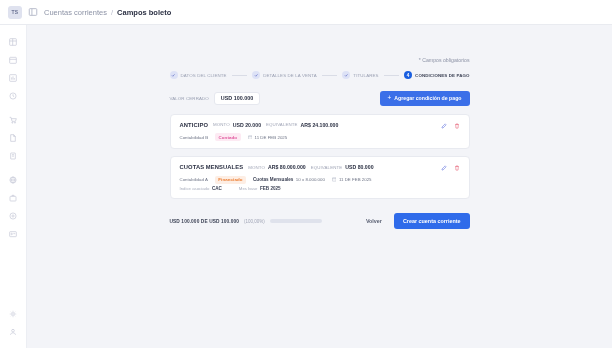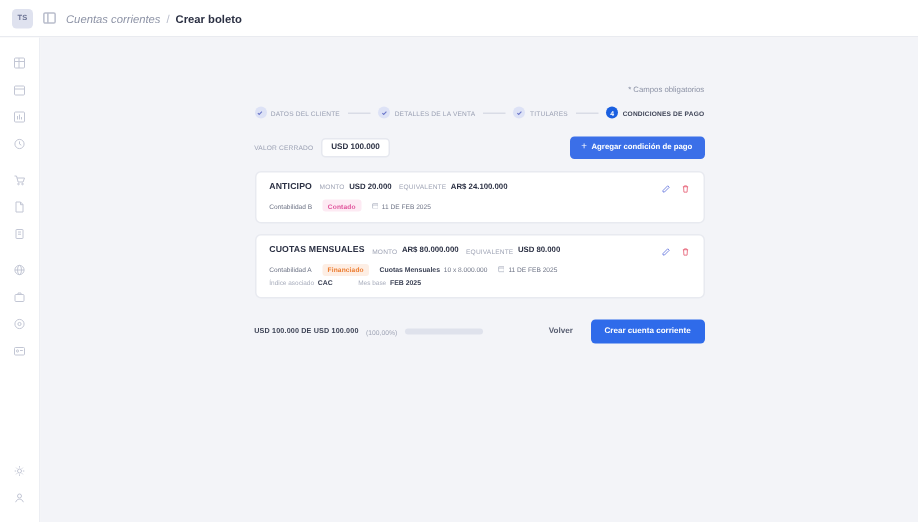--- a/index.html
+++ b/index.html
@@ -21,21 +21,21 @@
     gap: 6px;
   }
   .logo-badge {
     width: 14px; height: 13px; border-radius: 3px;
     background: #dfe2ef;
     display: flex; align-items: center; justify-content: center;
     font-size: 5px; color: #6b7394; font-weight: bold; letter-spacing: .2px;
   }
   .collapse-icon { width: 10px; height: 10px; display:flex; align-items:center; justify-content:center; color:#b9bdcc; }
   .crumbs { display: flex; align-items: center; gap: 4px; font-size: 7.5px; }
-  .crumb-muted { color: #8d93a6; font-style: italic; }
+  .crumb-muted { color: #8d93a6; }
   .crumb-sep { color: #b9bdcc; }
   .crumb-active { color: #2b3043; font-weight: bold; }
 
   
   .body-wrap { flex: 1; display: flex; min-height: 0; }
 
   
   .sidebar {
     width: 27px; flex: 0 0 27px;
     background: #ffffff;
@@ -180,21 +180,21 @@
     <div class="logo-badge">TS</div>
     <div class="collapse-icon">
       <svg viewBox="0 0 12 12" fill="none" stroke="currentColor" stroke-width="1.2">
         <rect x="1.5" y="2" width="9" height="8" rx="1"></rect>
         <line x1="4.7" y1="2" x2="4.7" y2="10"></line>
       </svg>
     </div>
     <div class="crumbs">
       <span class="crumb-muted">Cuentas corrientes</span>
       <span class="crumb-sep">/</span>
-      <span class="crumb-active">Crear boleto</span>
+      <span class="crumb-active">Campos boleto</span>
     </div>
   </div>
 
   <div class="body-wrap">
 
     <div class="sidebar">
       <div class="side-icon">
         <svg viewBox="0 0 12 12" fill="none" stroke="currentColor" stroke-width="1">
           <rect x="1" y="1" width="10" height="10" rx="1"></rect>
           <line x1="1" y1="4.5" x2="11" y2="4.5"></line>

